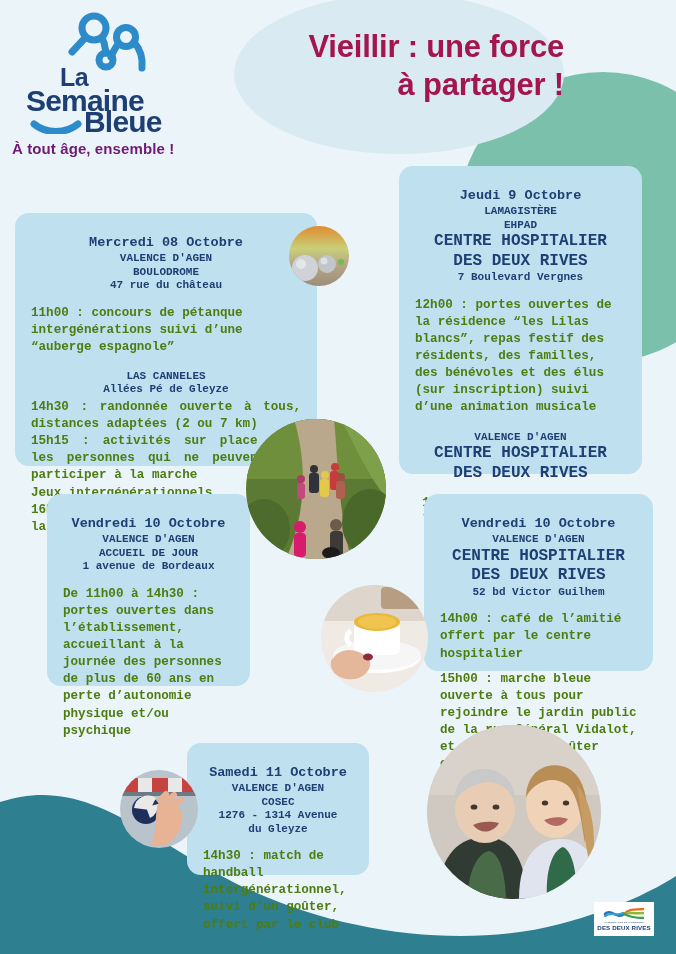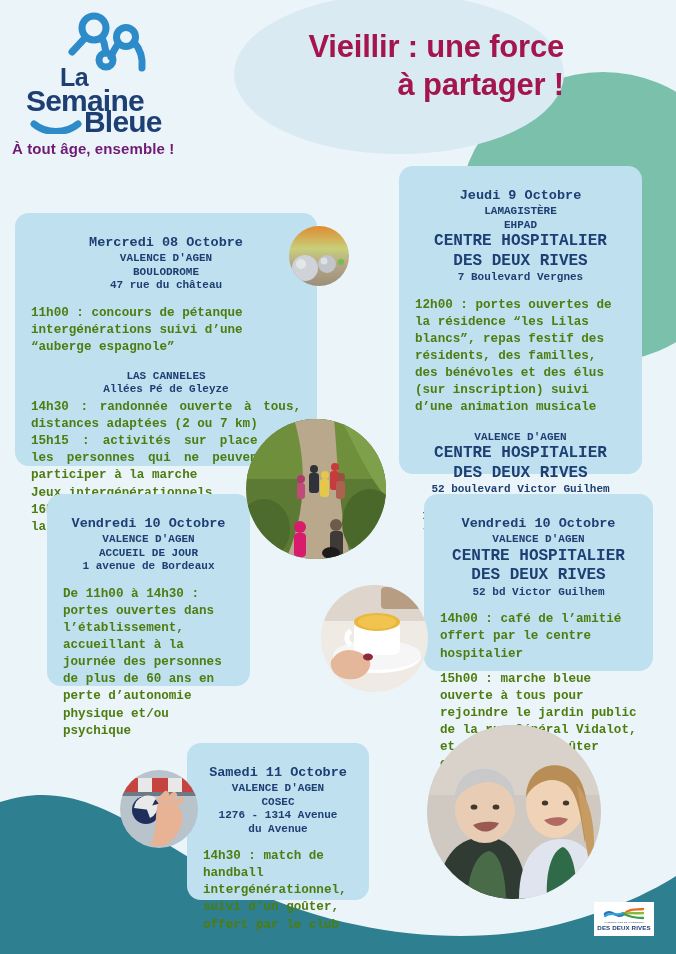--- a/index.html
+++ b/index.html
@@ -141,21 +141,21 @@
   .card-body.justify { text-align: justify; }
   .card-body.center { text-align: center; }
   .spacer-14 { height: 14px; }
   .spacer-8  { height: 8px; }
 
   
   #card-mer  { left: 15px;  top: 213px; width: 302px; height: 253px; }
   #card-jeu  { left: 399px; top: 166px; width: 243px; height: 308px; }
   #card-ven1 { left: 47px;  top: 494px; width: 203px; height: 192px; }
   #card-ven2 { left: 424px; top: 494px; width: 229px; height: 177px; }
-  #card-sam  { left: 187px; top: 743px; width: 182px; height: 157px; }
+  #card-sam  { left: 187px; top: 743px; width: 182px; height: 132px; }
 
   
   .cc-logo {
     position: absolute;
     left: 594px;
     top: 902px;
     width: 60px;
     height: 34px;
     background: #ffffff;
     z-index: 9;
@@ -255,21 +255,20 @@
       <span class="line small">CENTRE HOSPITALIER DES DEUX RIVES</span>
       <span class="line">7 Boulevard Vergnes</span>
     </div>
     <div class="card-body">
       <p>12h00 : portes ouvertes de la résidence “les Lilas blancs”, repas festif des résidents, des familles, des bénévoles et des élus (sur inscription) suivi d’une animation musicale</p>
     </div>
     <div class="spacer-14"></div>
     <div class="card-head">
       <span class="line">VALENCE D'AGEN</span>
       <span class="line small">CENTRE HOSPITALIER DES DEUX RIVES</span>
-      <span class="line">52 boulevard Victor Guilhem</span>
     </div>
     <div class="card-body center">
       <p>15h00 : goûter festif pour les 20 ans de la résidence Aloïs</p>
     </div>
   </div>
 
   <div class="card" id="card-ven1">
     <div class="card-head">
       <span class="day">Vendredi 10 Octobre</span>
       <span class="line">VALENCE D'AGEN</span>
@@ -294,21 +293,21 @@
       <p>15h00 : marche bleue ouverte à tous pour rejoindre le jardin public de la rue Général Vidalot, et partager un goûter offert par le CIAS</p>
     </div>
   </div>
 
   <div class="card" id="card-sam">
     <div class="card-head">
       <span class="day">Samedi 11 Octobre</span>
       <span class="line">VALENCE D'AGEN</span>
       <span class="line">COSEC</span>
       <span class="line">1276 - 1314 Avenue</span>
-      <span class="line">du Avenue</span>
+      <span class="line">du Gleyze</span>
     </div>
     <div class="card-body">
       <p>14h30 : match de handball intergénérationnel, suivi d’un goûter, offert par le club</p>
     </div>
   </div>
 
   <div class="photo photo-petanque">
     <svg viewBox="0 0 60 60" aria-hidden="true">
       <defs>
         <linearGradient id="gPet" x1="0" y1="0" x2="0" y2="1">

